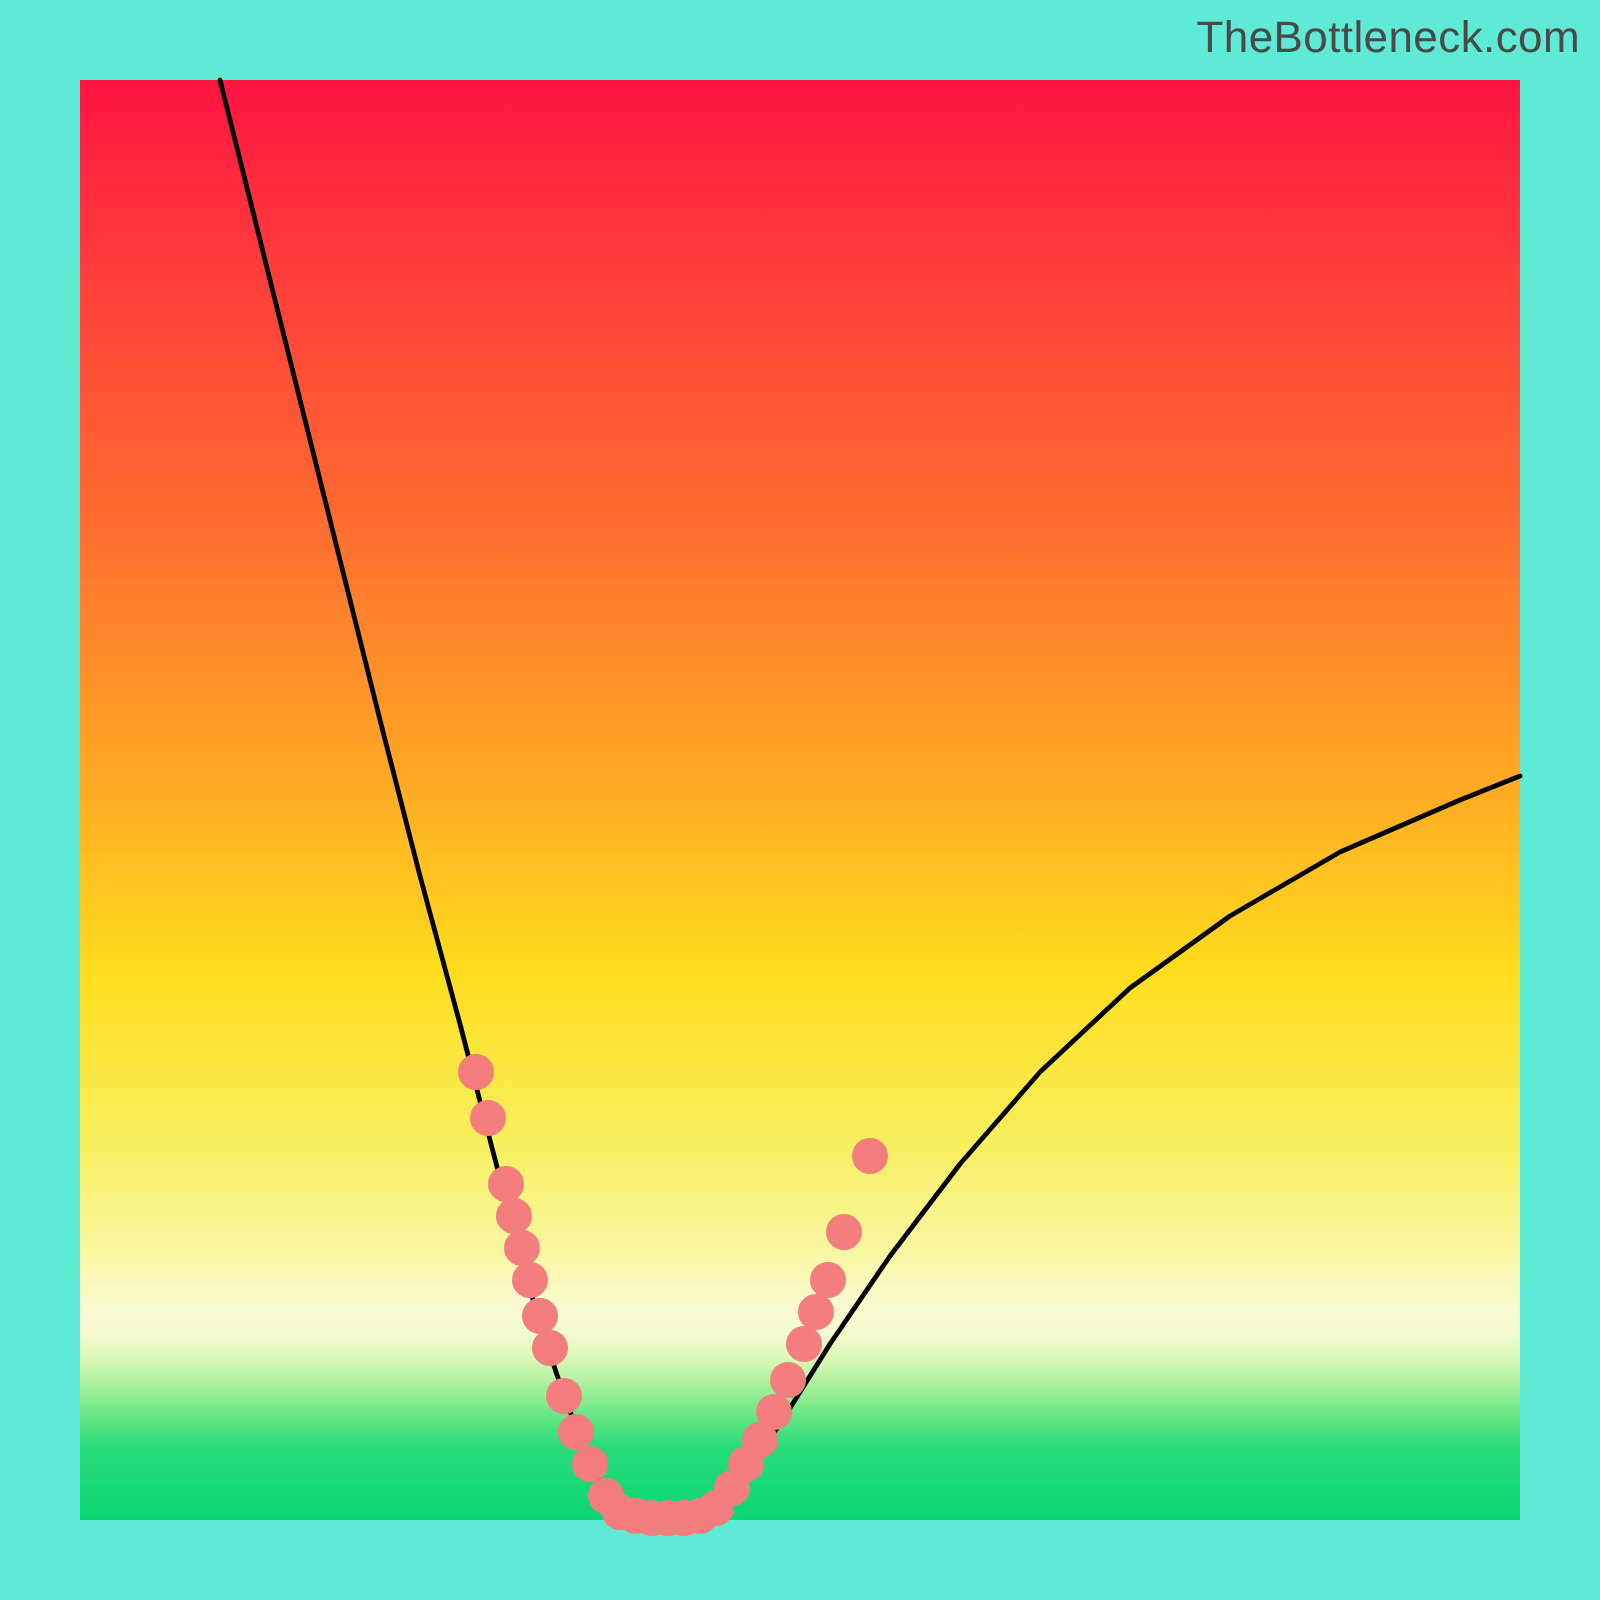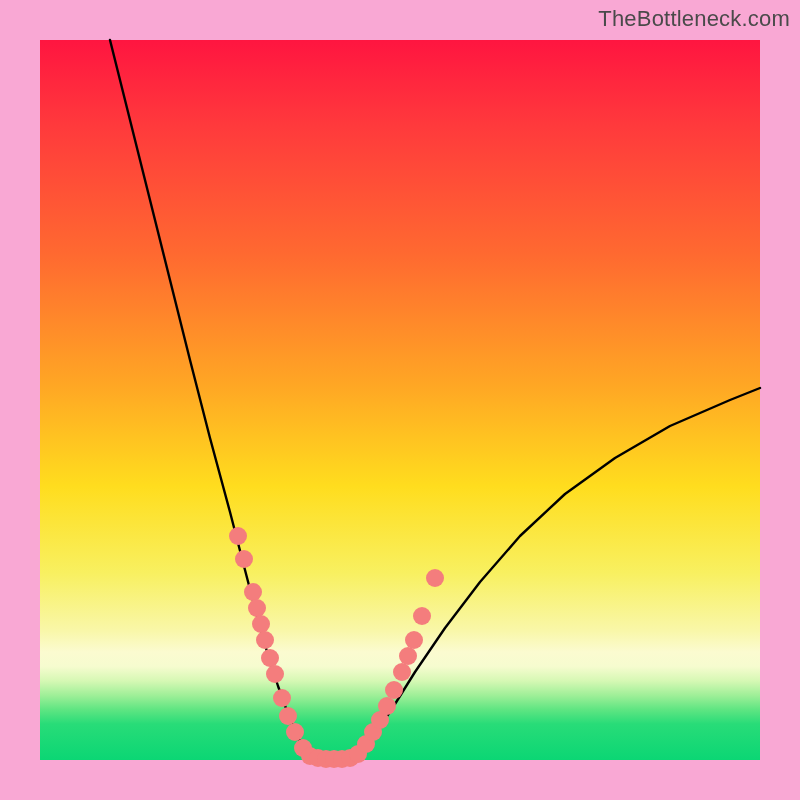--- a/index.html
+++ b/index.html
@@ -8,21 +8,21 @@
     width: 800px;
     height: 800px;
     background: #000;
     overflow: hidden;
     font-family: Arial, Helvetica, sans-serif;
   }
   .frame {
     position: relative;
     width: 800px;
     height: 800px;
-    background: #f9a8d4;
+    background: #5eead4;
   }
   .plot-area {
     position: absolute;
     left: 40px;
     top: 40px;
     width: 720px;
     height: 720px;
     background: linear-gradient(to bottom,
       #ff1540 0%,
       #ff3a3c 12%,

